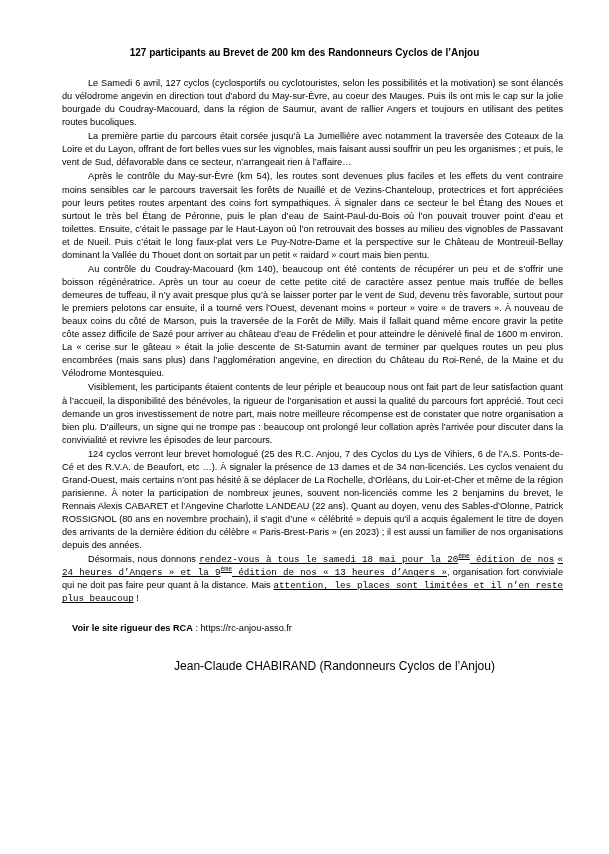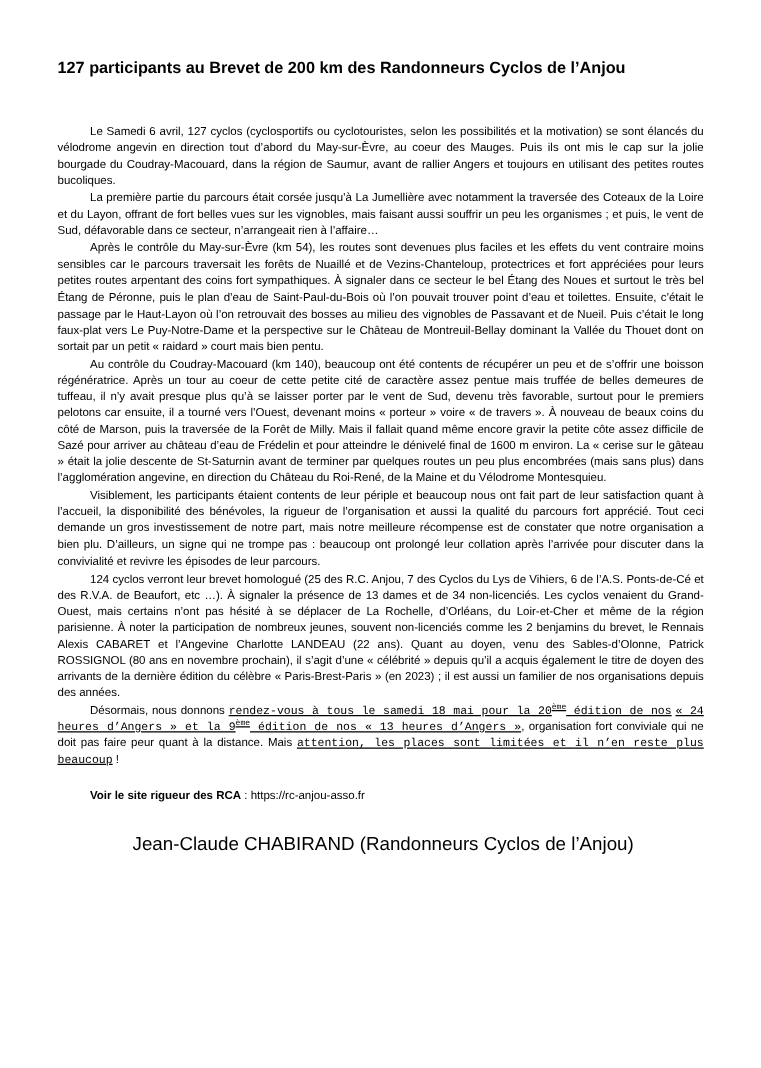--- a/index.html
+++ b/index.html
@@ -15,50 +15,51 @@
     overflow: hidden;
   }
   .page {
     position: relative;
     width: 609px;
     height: 854px;
     box-sizing: border-box;
     padding: 40px 46px 20px 46px;
   }
   .doc-title {
-    text-align: left;
-    font-size: 13px;
+    text-align: center;
+    font-size: 10px;
     font-weight: bold;
     line-height: 1.3;
-    margin: 6px 0 36px 0;
+    margin: 6px 0 18px 0;
   }
   p.para {
     font-size: 9.2px;
     line-height: 1.42;
     text-align: justify;
-    margin: 0 0 0 0;
+    margin: 0 0 0 16px;
     text-indent: 26px;
   }
   p.para + p.para {
     margin-top: 1px;
   }
   .footer-link {
     font-size: 9.2px;
     margin-top: 17px;
     text-indent: 26px;
   }
   .footer-link .bold {
     font-weight: bold;
   }
   .footer-link .url {
     color: #000000;
     text-align: right;
   }
   .signature {
-    font-size: 15px;
+    font-size: 12px;
+    text-align: center;
     margin-top: 26px;
     padding-left: 60px;
   }
   .u {
     text-decoration: underline;
     font-family: Liberation Mono, monospace;
   }
   sup {
     font-size: 6.4px;
     vertical-align: super;

